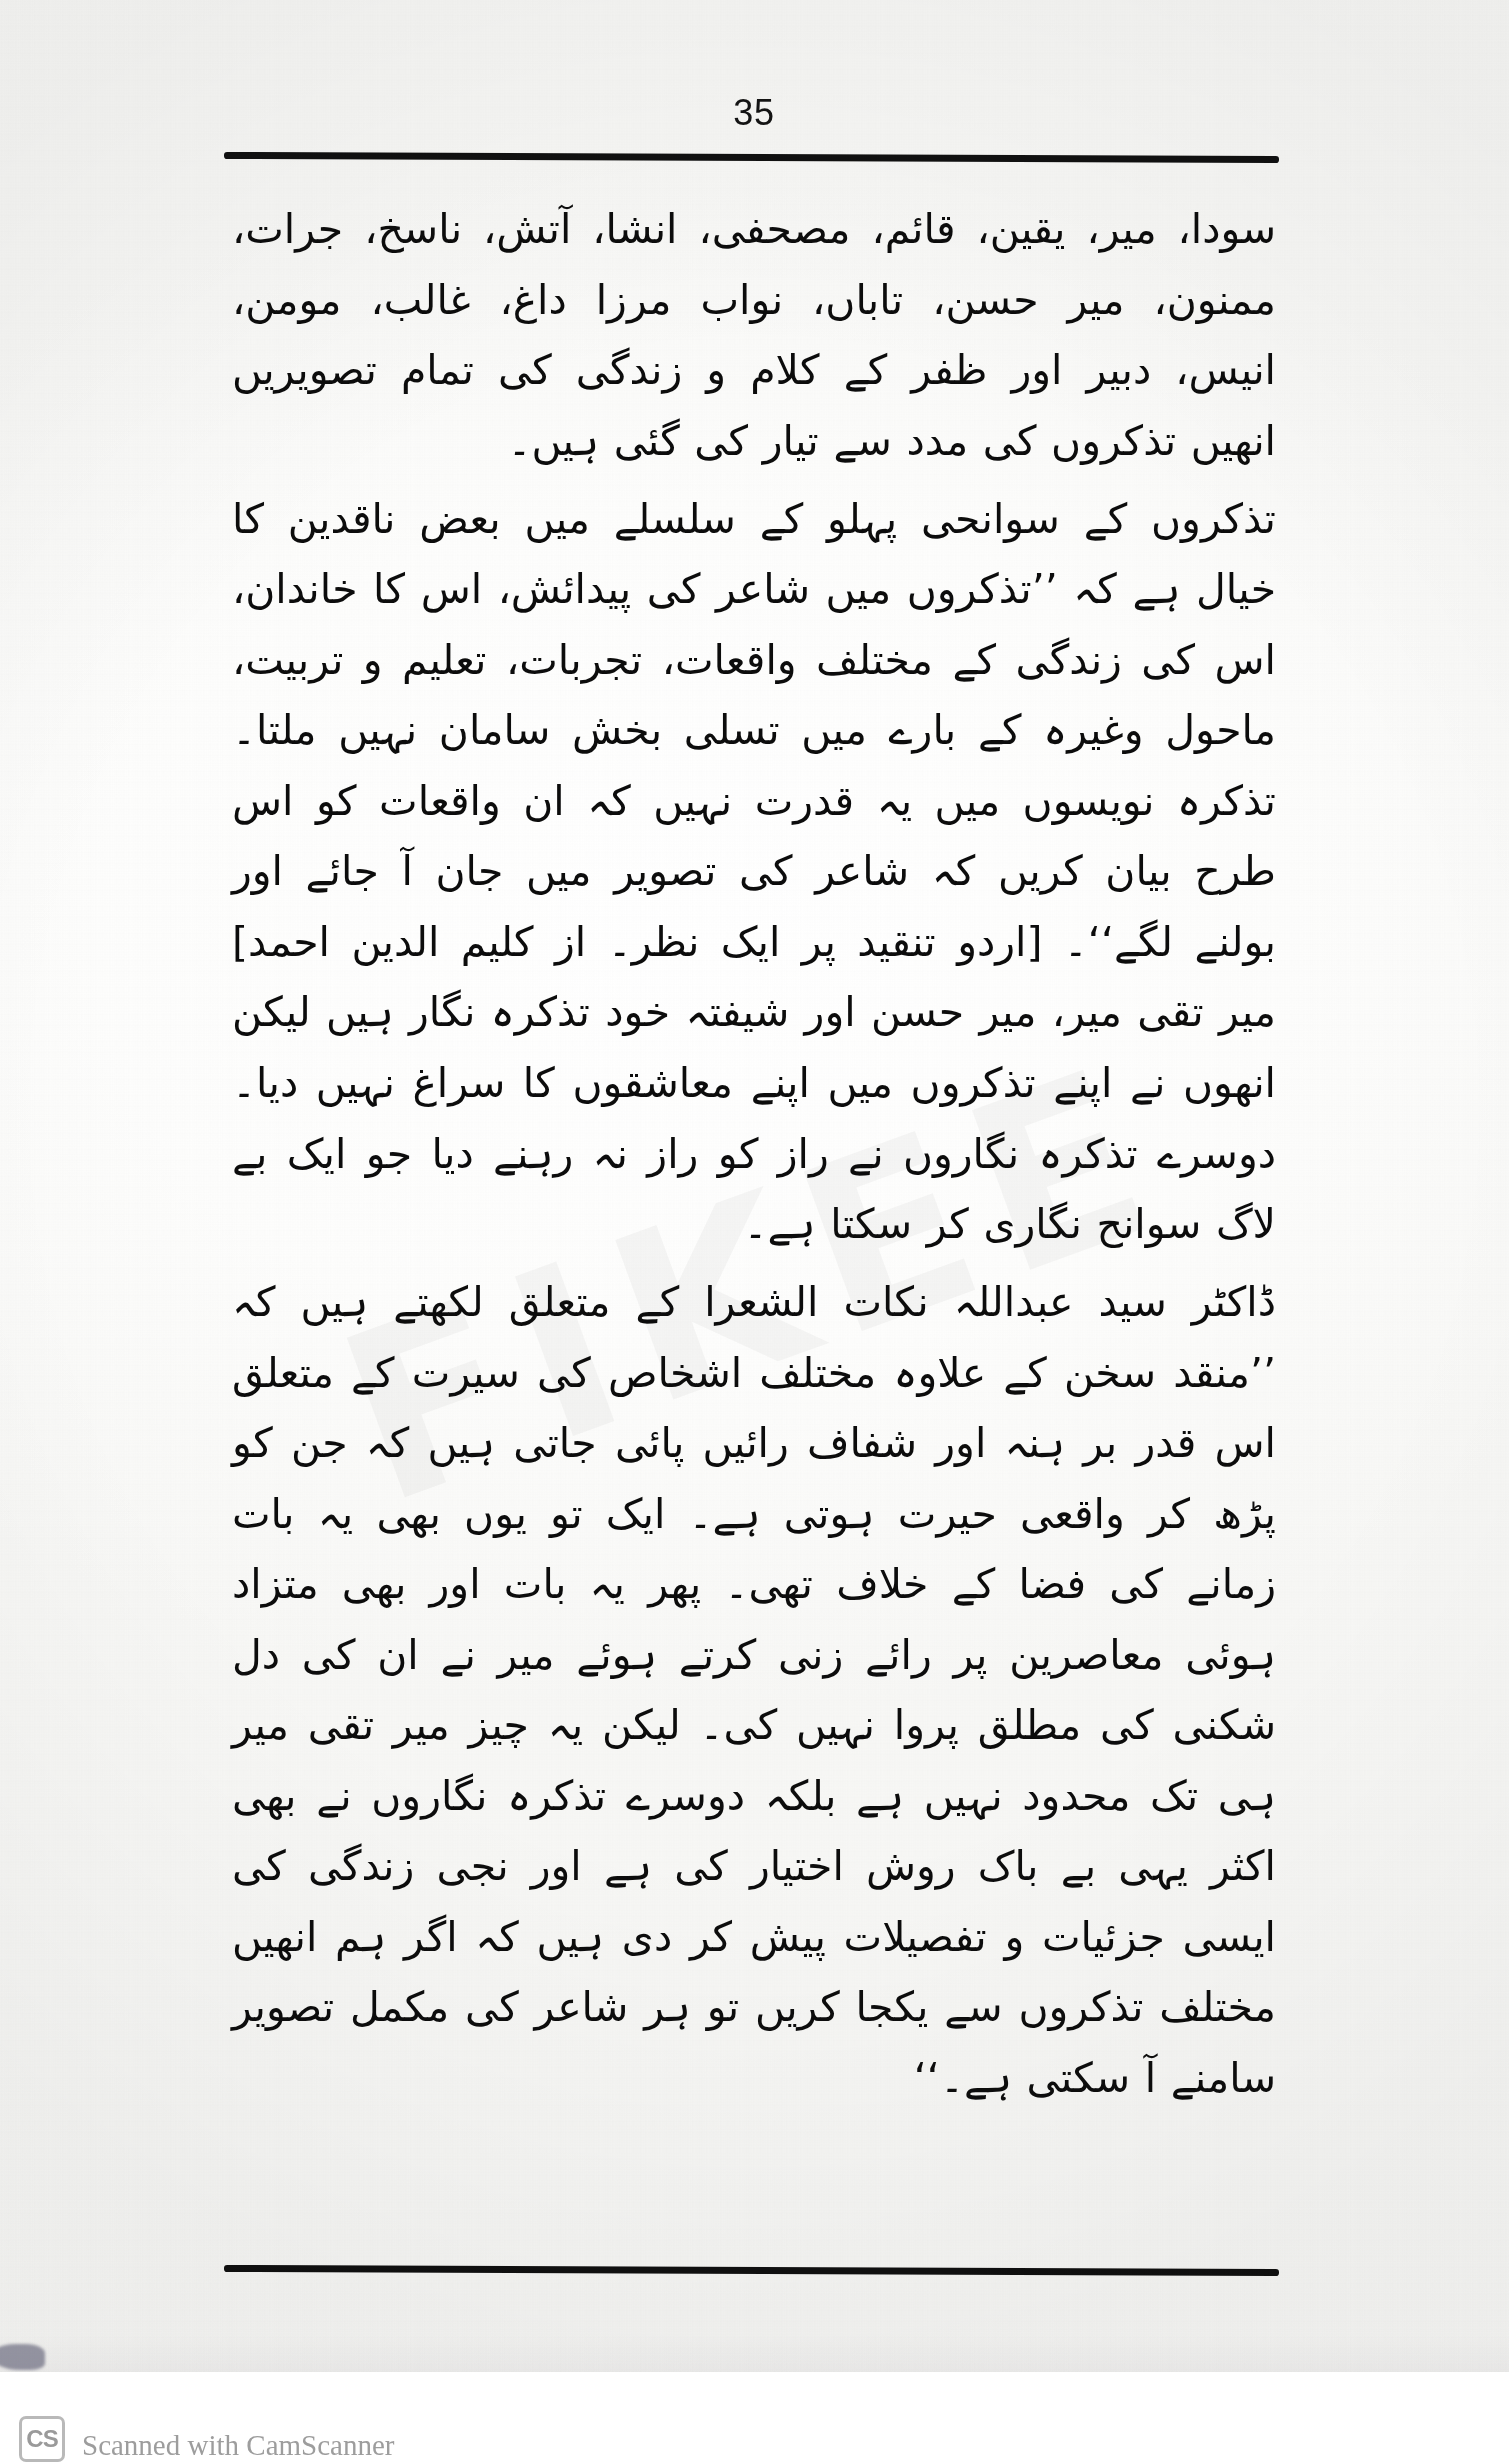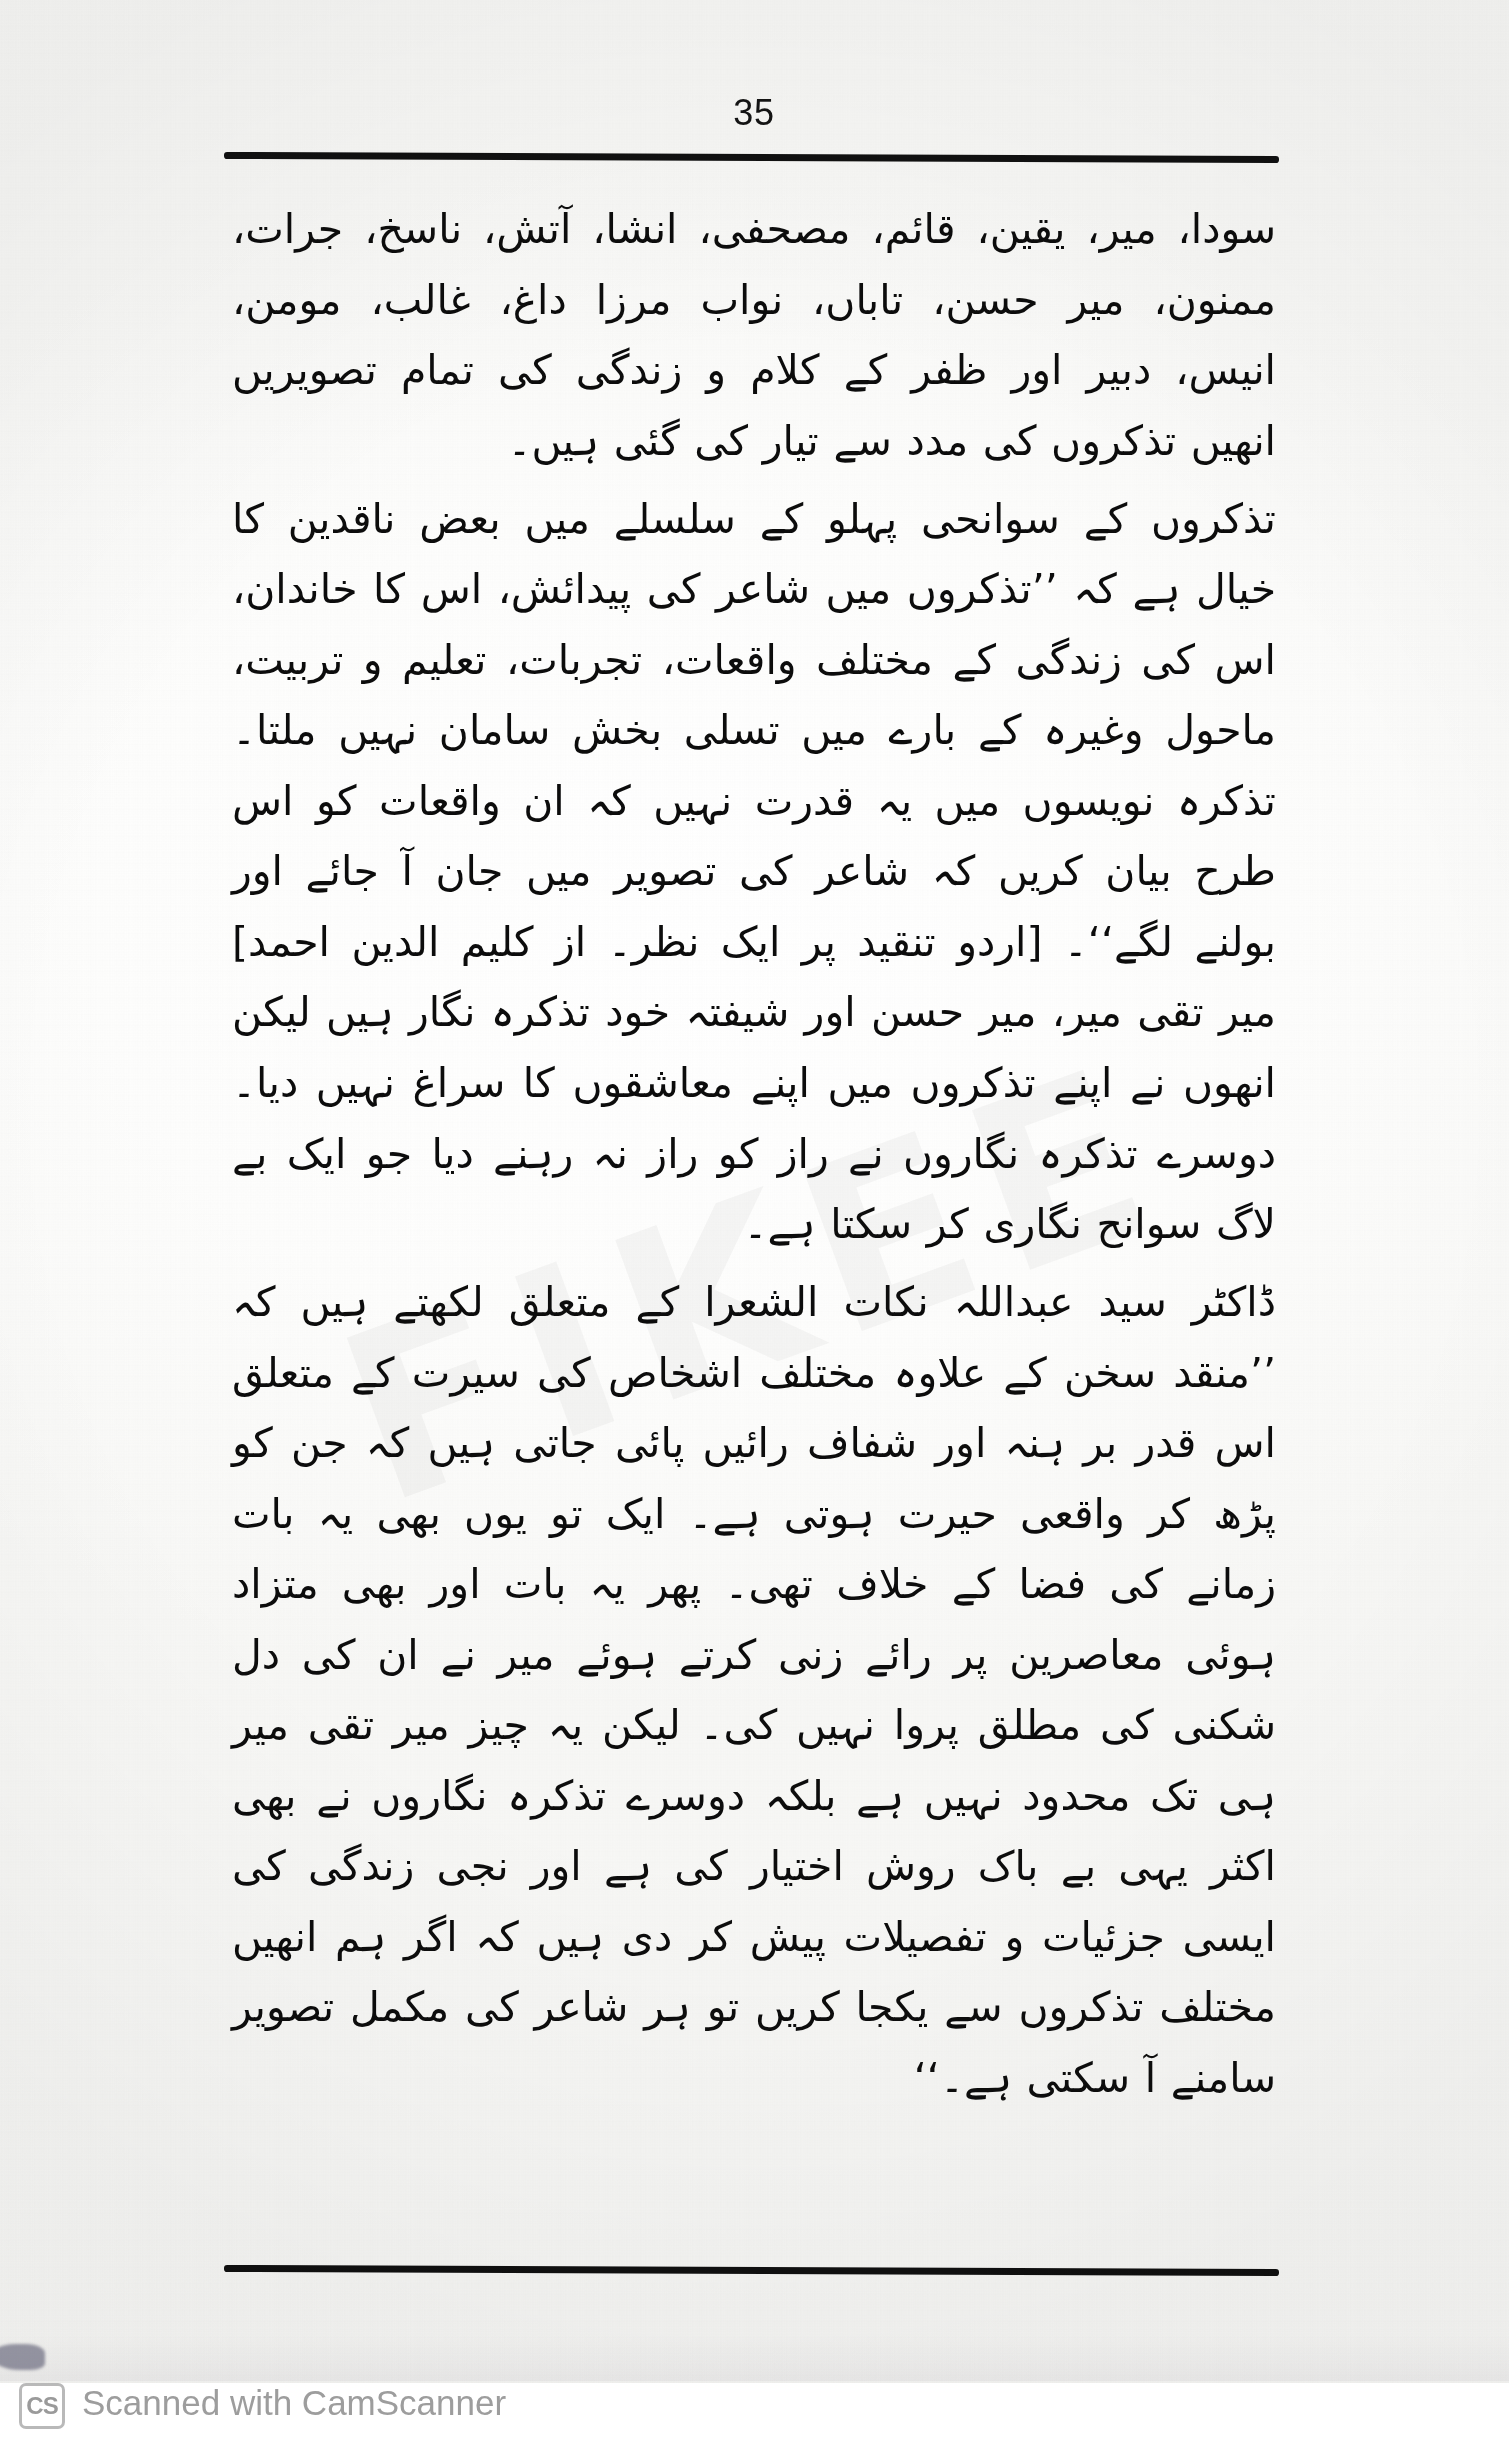--- a/index.html
+++ b/index.html
@@ -99,24 +99,24 @@
     text-justify: inter-word;
     word-spacing: 1.6px;
   }
 
   
   .footer {
     position: absolute;
     left: 0;
     right: 0;
     bottom: 0;
-    height: 79px;
+    height: 90px;
     background: #ffffff;
     display: flex;
-    align-items: flex-start;
+    align-items: flex-end;
     direction: ltr;
     padding-left: 20px;
     box-sizing: border-box;
   }
 
   .cs-logo {
     width: 40px;
     height: 40px;
     border: 3.1px solid #b9b9b9;
     border-radius: 7px;
@@ -128,22 +128,22 @@
     align-items: center;
     justify-content: center;
     letter-spacing: -0.8px;
     flex: 0 0 auto;
     background: #fff;
   }
 
   .cs-text {
     margin-left: 17px;
     color: #9d9d9d;
-    font-family: Liberation Sans, sans-serif;
-    font-size: 35px;
+    font-family: Liberation Serif, serif;
+    font-size: 29px;
   }
 
   
   .bottom-smudge {
     position: absolute;
     left: 0;
     right: 0;
     bottom: 81px;
     height: 47px;
     background: linear-gradient(180deg, rgba(0,0,0,0) 0%, rgba(120,110,130,0.07) 100%);

